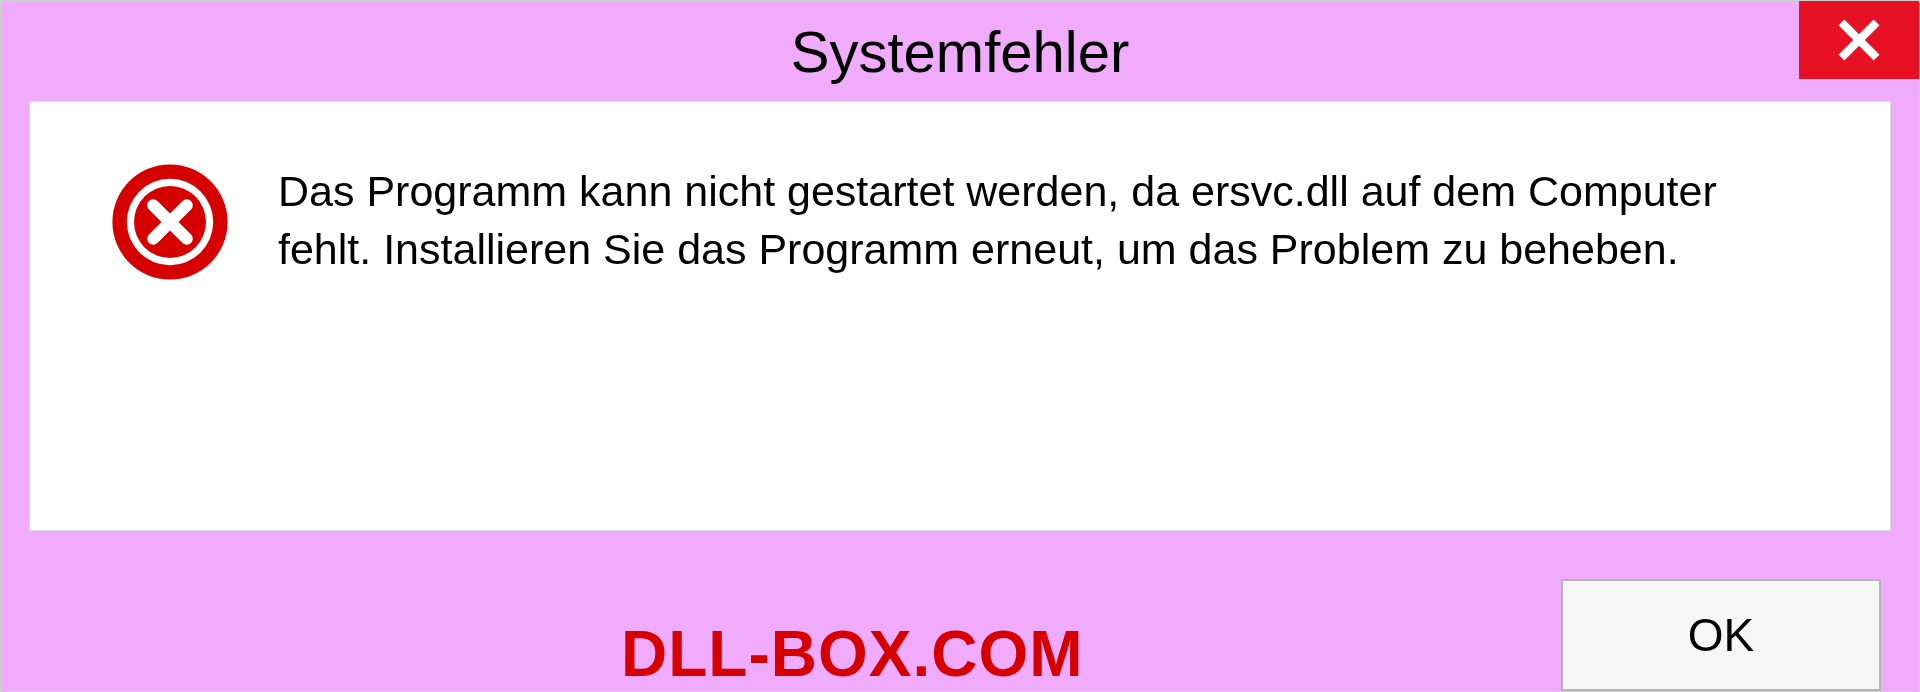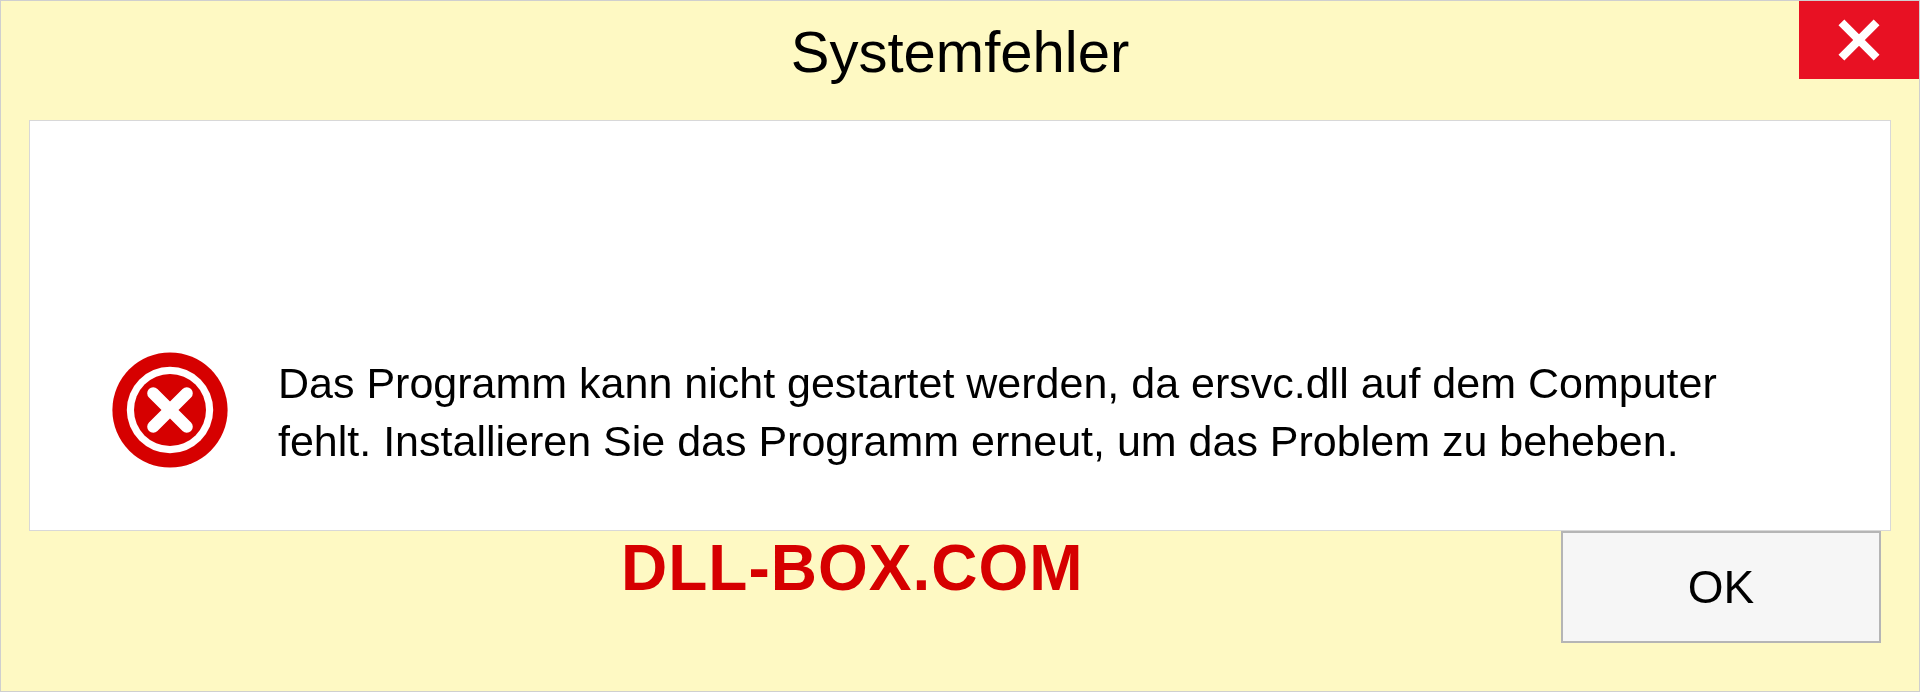--- a/index.html
+++ b/index.html
@@ -10,21 +10,21 @@
     body {
       font-family: "Segoe UI", Tahoma, Arial, sans-serif;
       background: #f0f0f0;
       width: 1920px;
       height: 692px;
       position: relative;
     }
     .dialog {
       width: 1920px;
       height: 692px;
-      background: #fef9c3;
+      background: #f0abfc;
       border: 1px solid #cfcfcf;
       position: relative;
       display: flex;
       flex-direction: column;
     }
     .titlebar {
       height: 100px;
       display: flex;
       align-items: center;
       justify-content: center;
@@ -46,44 +46,44 @@
       display: flex;
       align-items: center;
       justify-content: center;
       cursor: pointer;
     }
     .close-btn svg {
       width: 44px;
       height: 44px;
     }
     .content-panel {
-      margin: 19px 28px 0 28px;
+      margin: 0 28px 0 28px;
       background: #ffffff;
       border: 1px solid #d8d8d8;
       flex: 1;
       display: flex;
-      align-items: flex-end;
+      align-items: flex-start;
       padding: 60px 70px 60px 80px;
     }
     .error-icon {
       width: 120px;
       height: 120px;
       flex-shrink: 0;
       margin-right: 48px;
     }
     .message-text {
       font-size: 43px;
       line-height: 1.35;
       color: #000;
       font-weight: 400;
     }
     .footer {
       height: 160px;
       display: flex;
-      align-items: flex-start;
+      align-items: flex-end;
       justify-content: space-between;
       padding: 0 38px 0 60px;
     }
     .watermark {
       font-size: 64px;
       font-weight: 800;
       color: #d60000;
       letter-spacing: 1px;
       font-family: Arial, sans-serif;
       margin-left: 560px;

